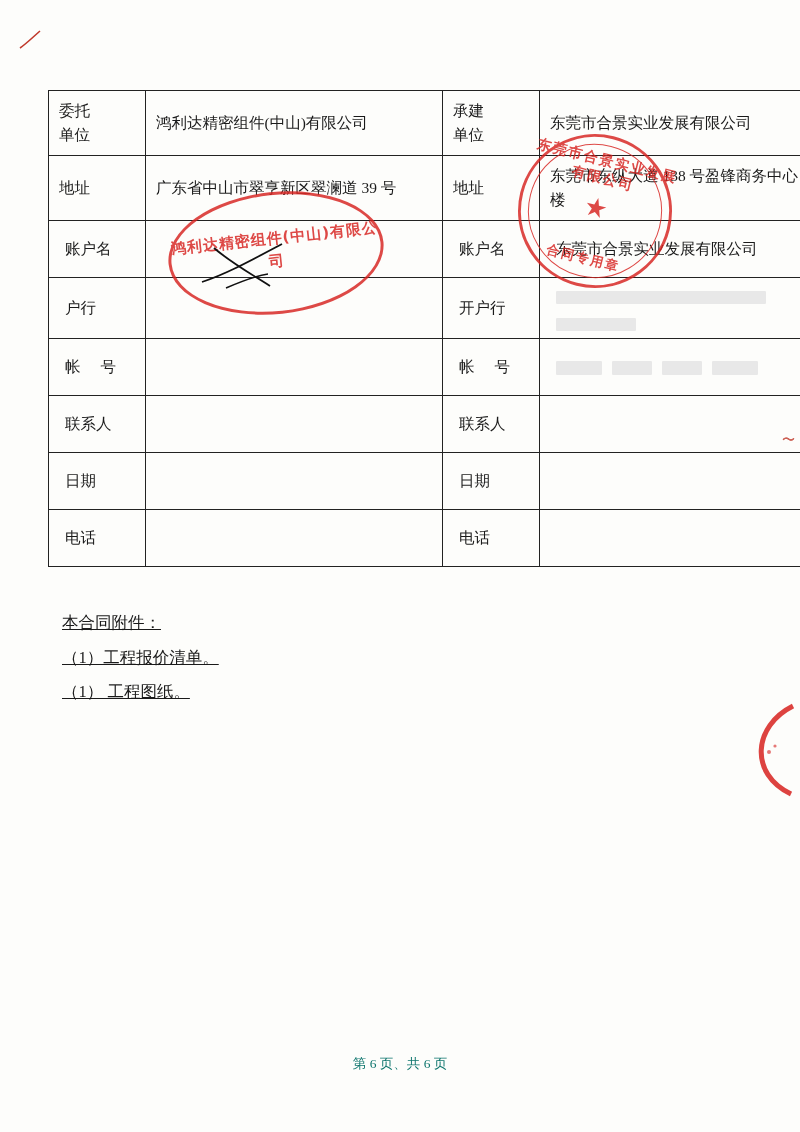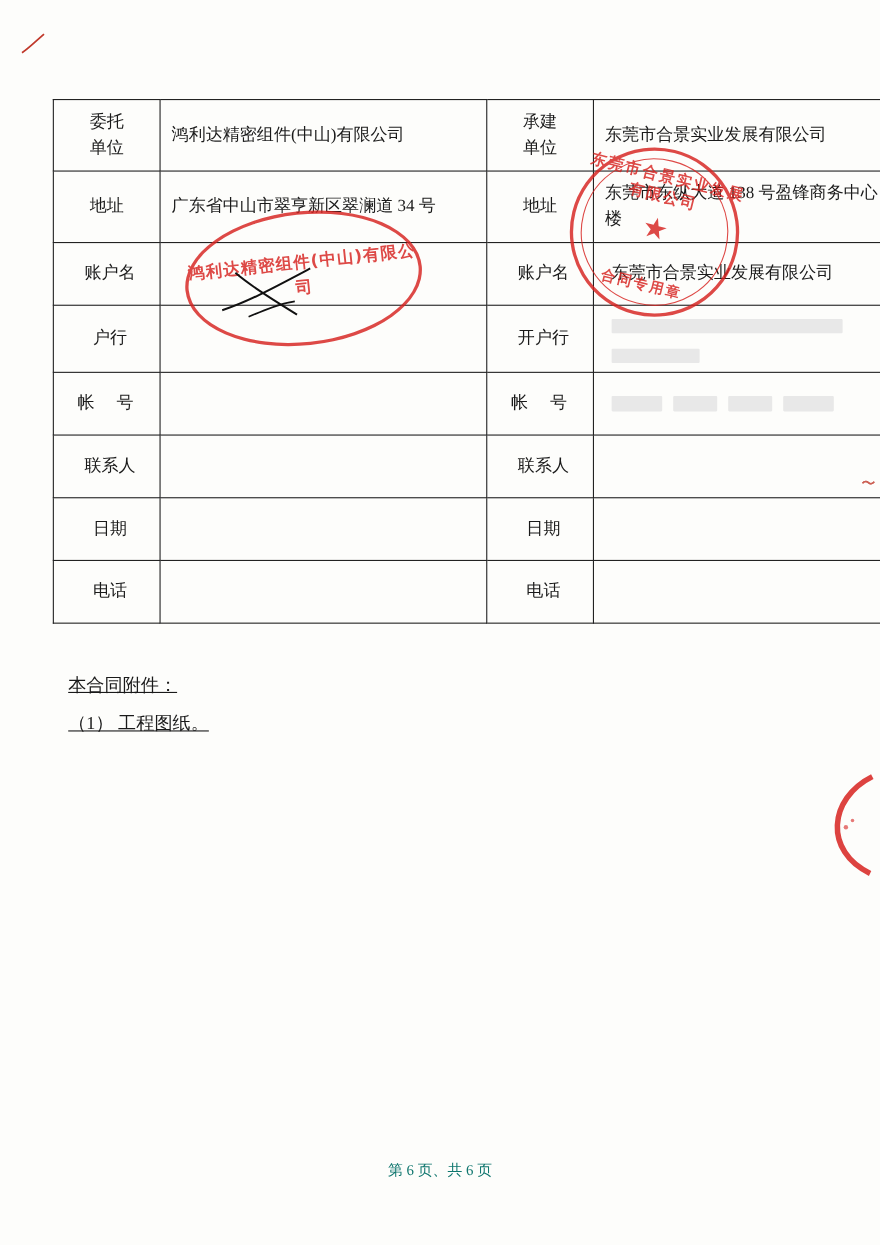--- a/index.html
+++ b/index.html
@@ -86,21 +86,20 @@
   .contract-table td {
     border: 1px solid #222;
     font-size: 15.5px;
     padding: 6px 10px;
     vertical-align: middle;
     line-height: 1.55;
     background: transparent;
   }
   .lbl {
     width: 76px;
-    text-align: center;
     white-space: pre-line;
   }
   .val-left { width: 276px; }
   .val-right { width: 276px; }
   .row-h-tall td { height: 52px; }
   .row-h-std td { height: 44px; padding-left: 16px; }
   .cell-2line { line-height: 1.6; }
   .sp { letter-spacing: 8px; padding-left: 6px; margin-left: 34px; }
 
   
@@ -266,21 +265,21 @@
       <tr class="row-h-tall">
         <td class="lbl">委托
 单位</td>
         <td class="val-left">鸿利达精密组件(中山)有限公司</td>
         <td class="lbl">承建
 单位</td>
         <td class="val-right">东莞市合景实业发展有限公司</td>
       </tr>
       <tr class="row-h-tall">
         <td class="lbl">地址</td>
-        <td class="val-left cell-2line">广东省中山市翠亨新区翠澜道 34 号</td>
+        <td class="val-left cell-2line">广东省中山市翠亨新区翠澜道 39 号</td>
         <td class="lbl">地址</td>
         <td class="val-right cell-2line">东莞市东纵大道 138 号盈锋商务中心 6 楼</td>
       </tr>
       <tr class="row-h-std">
         <td class="lbl">账户名</td>
         <td class="val-left"></td>
         <td class="lbl">账户名</td>
         <td class="val-right">东莞市合景实业发展有限公司</td>
       </tr>
       <tr class="row-h-std">
@@ -333,20 +332,21 @@
 
   <div class="stamp stamp-right">
     <div class="st-ring"></div>
     <div class="st-arc">东莞市合景实业发展有限公司</div>
     <div class="st-star">★</div>
     <div class="st-arc2">合同专用章</div>
   </div>
 
   <div class="attachments">
     <div class="att-item">本合同附件：</div>
+    <div class="att-item">（1）工程报价清单。</div>
     <div class="att-item">（1） 工程图纸。</div>
   </div>
 
   <div class="side-mark">〜〜</div>
 
   <svg class="arc-mark" viewBox="0 0 70 100">
     <path d="M58 6 C18 26, 14 74, 56 94" stroke="#d7221f" stroke-width="5" fill="none" opacity="0.85"></path>
     <circle cx="34" cy="52" r="2" fill="#d7221f" opacity="0.6"></circle>
     <circle cx="40" cy="46" r="1.6" fill="#d7221f" opacity="0.6"></circle>
   </svg>

